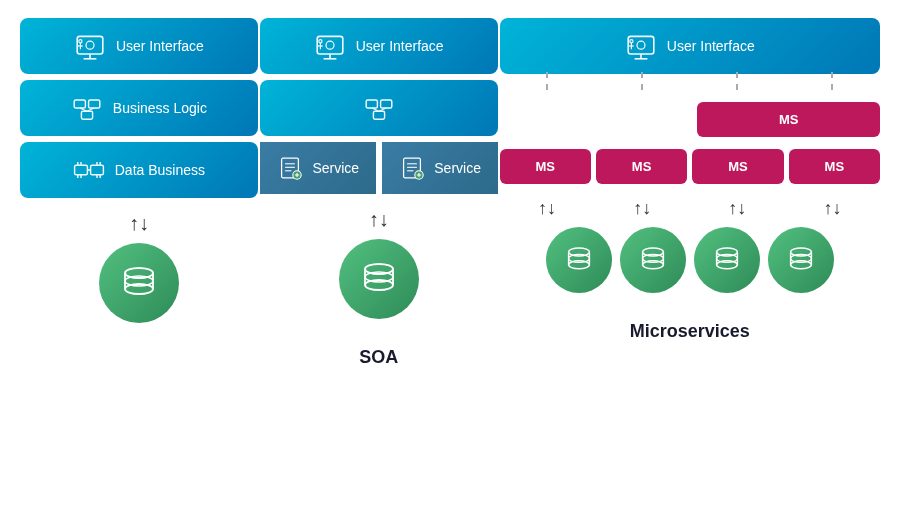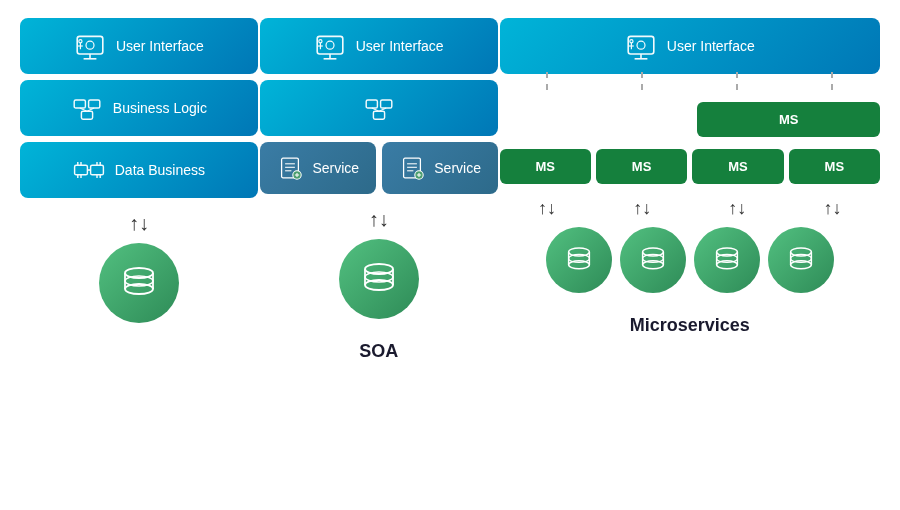--- a/index.html
+++ b/index.html
@@ -45,35 +45,35 @@
       font-size: 14px;
       font-weight: 500;
       width: 100%;
       padding: 12px 14px;
       margin-bottom: 6px;
     }
 
     
     .teal-box {
       background: linear-gradient(135deg, #3a7ca5 0%, #2d6a8a 100%);
-      border-radius: 8px;
+      border-radius: 0;
       color: white;
       display: flex;
       align-items: center;
       justify-content: center;
       gap: 8px;
       font-size: 14px;
       font-weight: 500;
       padding: 12px 10px;
       flex: 1;
     }
 
     
     .ms-box {
-      background: #15803d;
+      background: #be185d;
       border-radius: 6px;
       color: white;
       display: flex;
       align-items: center;
       justify-content: center;
       font-size: 13px;
       font-weight: 600;
       padding: 10px 0;
       flex: 1;
     }
@@ -158,21 +158,21 @@
       width: 32px;
       height: 32px;
     }
 
     
     .col-title {
       font-size: 18px;
       font-weight: 700;
       color: #1a1a2e;
       text-align: center;
-      margin-top: 10px;
+      margin-top: 16px;
     }
 
     
     .icon {
       width: 32px;
       height: 32px;
       opacity: 0.95;
     }
 
     .dashed-line {

